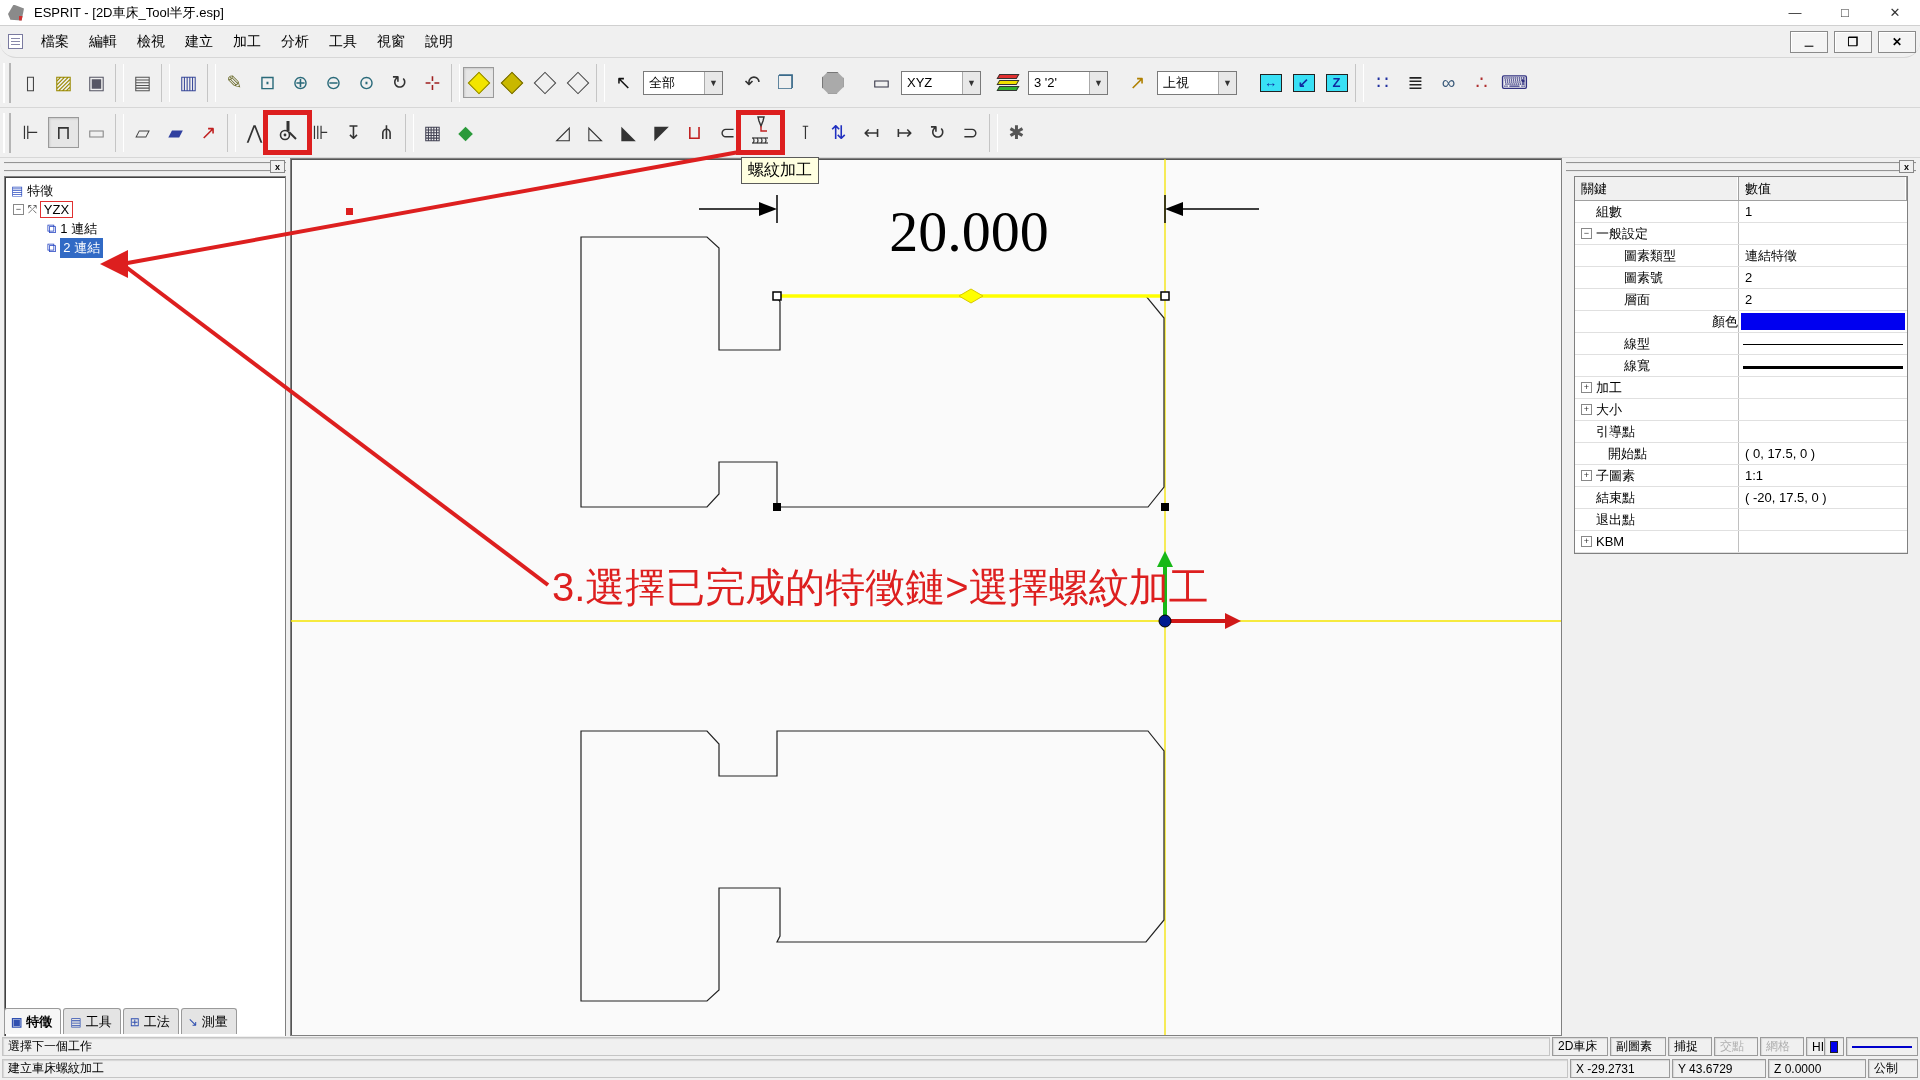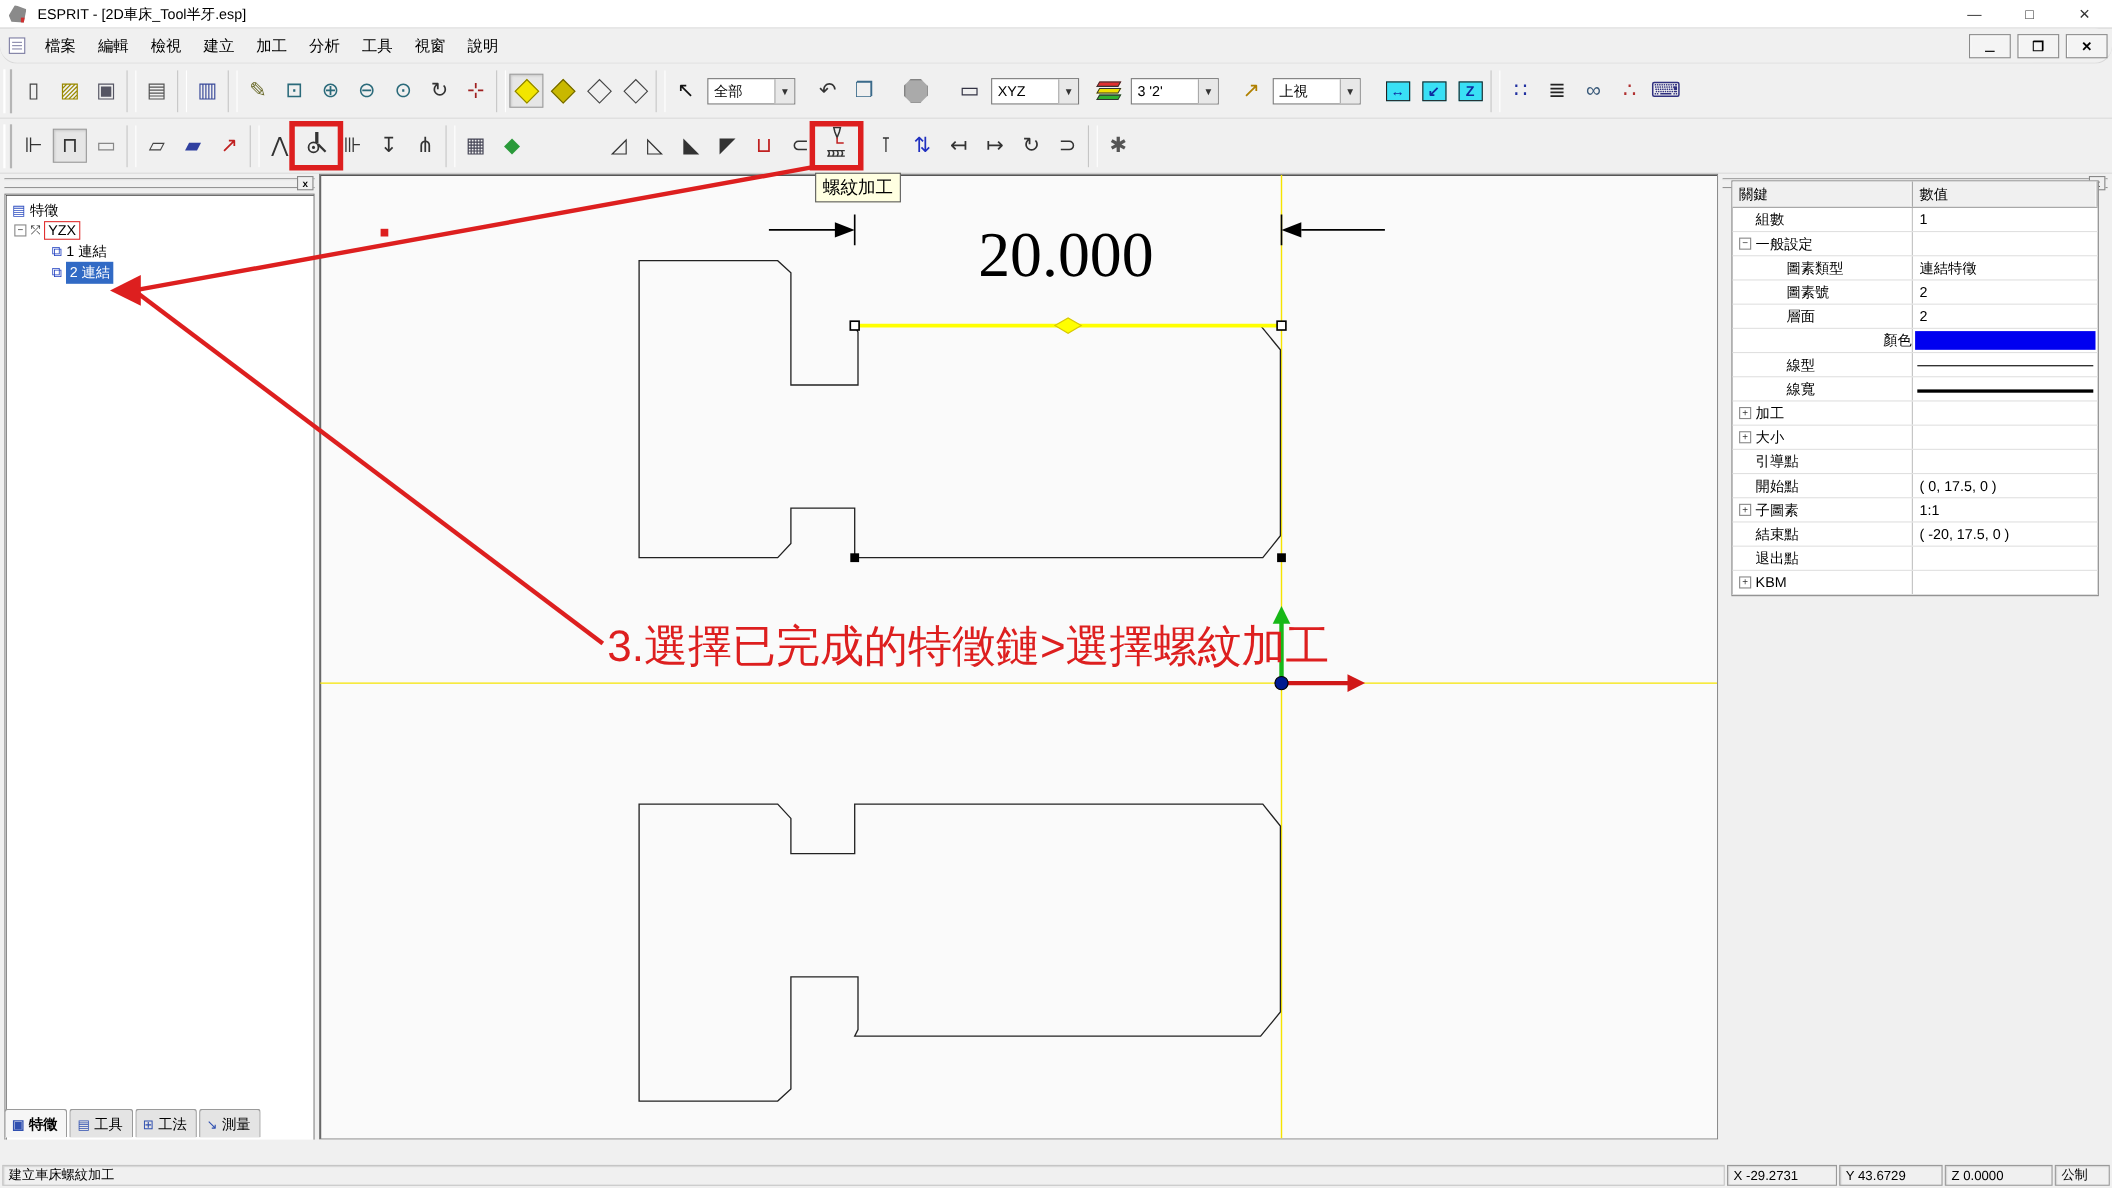--- a/index.html
+++ b/index.html
@@ -83,21 +83,21 @@
   .ptab { display:flex; align-items:center; gap:4px; padding:3px 8px 3px 6px; font-size:13px;
     border:1px solid #9a9a9a; border-bottom:none; background:#e4e4e4; margin-right:2px;
     border-radius:3px 3px 0 0; }
   .ptab.active { background:#f6f6f6; font-weight:bold; height:26px; }
   .ptab .tic { font-size:12px; }
 
   #canvas { position:absolute; left:290px; top:158px; width:1272px; height:878px;
     background:#fafafa; border:1px solid #808080; box-shadow:inset 1px 1px 0 #555; }
 
   #rightpanel { position:absolute; left:1562px; top:158px; width:358px; height:878px; background:#f0f0f0; }
-  #propgrid { position:absolute; left:12px; top:6px; width:334px; border:1px solid #808080;
+  #propgrid { position:absolute; left:12px; top:18px; width:334px; border:1px solid #808080;
     background:#fff; font-size:13px; }
   .prow { display:flex; height:22px; border-bottom:1px solid #e0e0e0; align-items:stretch; }
   .prow.header { background:#f0f0f0; border-bottom:1px solid #a0a0a0; height:24px; }
   .pkey { width:164px; border-right:1px solid #c0c0c0; display:flex; align-items:center; position:relative; }
   .pval { flex:1; display:flex; align-items:center; padding-left:6px; position:relative; }
   .prow.header .pkey,.prow.header .pval { font-weight:normal; padding-left:6px;
     border-right:1px solid #a0a0a0; box-shadow:inset -1px 0 0 #fff; }
   .pexp { width:11px; height:11px; border:1px solid #888; background:#fff; font-size:9px;
     line-height:9px; text-align:center; margin-right:4px; color:#333; flex:0 0 auto; }
   .pexp.none { border:none; background:transparent; }
@@ -536,21 +536,21 @@
         <div class="pval"></div>
       </div>
       <div class="prow">
         <div class="pkey" style="padding-left: 6px;">
           <span class="pexp none"></span>
           <span>引導點</span>
         </div>
         <div class="pval"></div>
       </div>
       <div class="prow">
-        <div class="pkey" style="padding-left: 6px;">
+        <div class="pkey" style="padding-left: 18px;">
           <span class="pexp none"></span>
           <span>開始點</span>
         </div>
         <div class="pval">( 0, 17.5, 0 )</div>
       </div>
       <div class="prow">
         <div class="pkey" style="padding-left: 6px;">
           <span class="pexp">+</span>
           <span>子圖素</span>
         </div>
@@ -574,20 +574,31 @@
         <div class="pkey" style="padding-left: 6px;">
           <span class="pexp">+</span>
           <span>KBM</span>
         </div>
         <div class="pval"></div>
       </div>
     </div>
 </div>
 
 <div id="statusbar">
+  <div class="srow" style="top:0;">
+    <div class="sfield" style="left:2px; width:1548px; border-color:#c5c5c5;">選擇下一個工作</div>
+    <div class="sfield" style="left:1552px; width:56px;">2D車床</div>
+    <span id="status-toggles"><div class="sfield" style="left: 1610px; width: 56px;">副圖素</div><div class="sfield" style="left: 1668px; width: 44px;">捕捉</div><div class="sfield dim" style="left: 1714px; width: 44px;">交點</div><div class="sfield dim" style="left: 1760px; width: 44px;">網格</div><div class="sfield" style="left: 1806px; width: 30px;">HI</div></span>
+    <div class="sfield" style="left:1824px; width:20px; justify-content:center;">
+        <span class="swb"></span>
+      </div>
+    <div class="sfield" style="left:1846px; width:72px;">
+      <span style="display:inline-block; width:60px; height:2px; background:#0000cc;"></span>
+    </div>
+  </div>
   <div class="srow" style="top:22px;">
     <div class="sfield" style="left:2px; width:1566px; border-color:#c5c5c5;">建立車床螺紋加工</div>
     <div class="sfield" style="left:1570px; width:100px;">X -29.2731</div>
     <div class="sfield" style="left:1672px; width:94px;">Y 43.6729</div>
     <div class="sfield" style="left:1768px; width:98px;">Z 0.0000</div>
     <div class="sfield" style="left:1868px; width:50px;">公制</div>
   </div>
 </div>
 
 <svg id="overlay" xmlns="http://www.w3.org/2000/svg">

